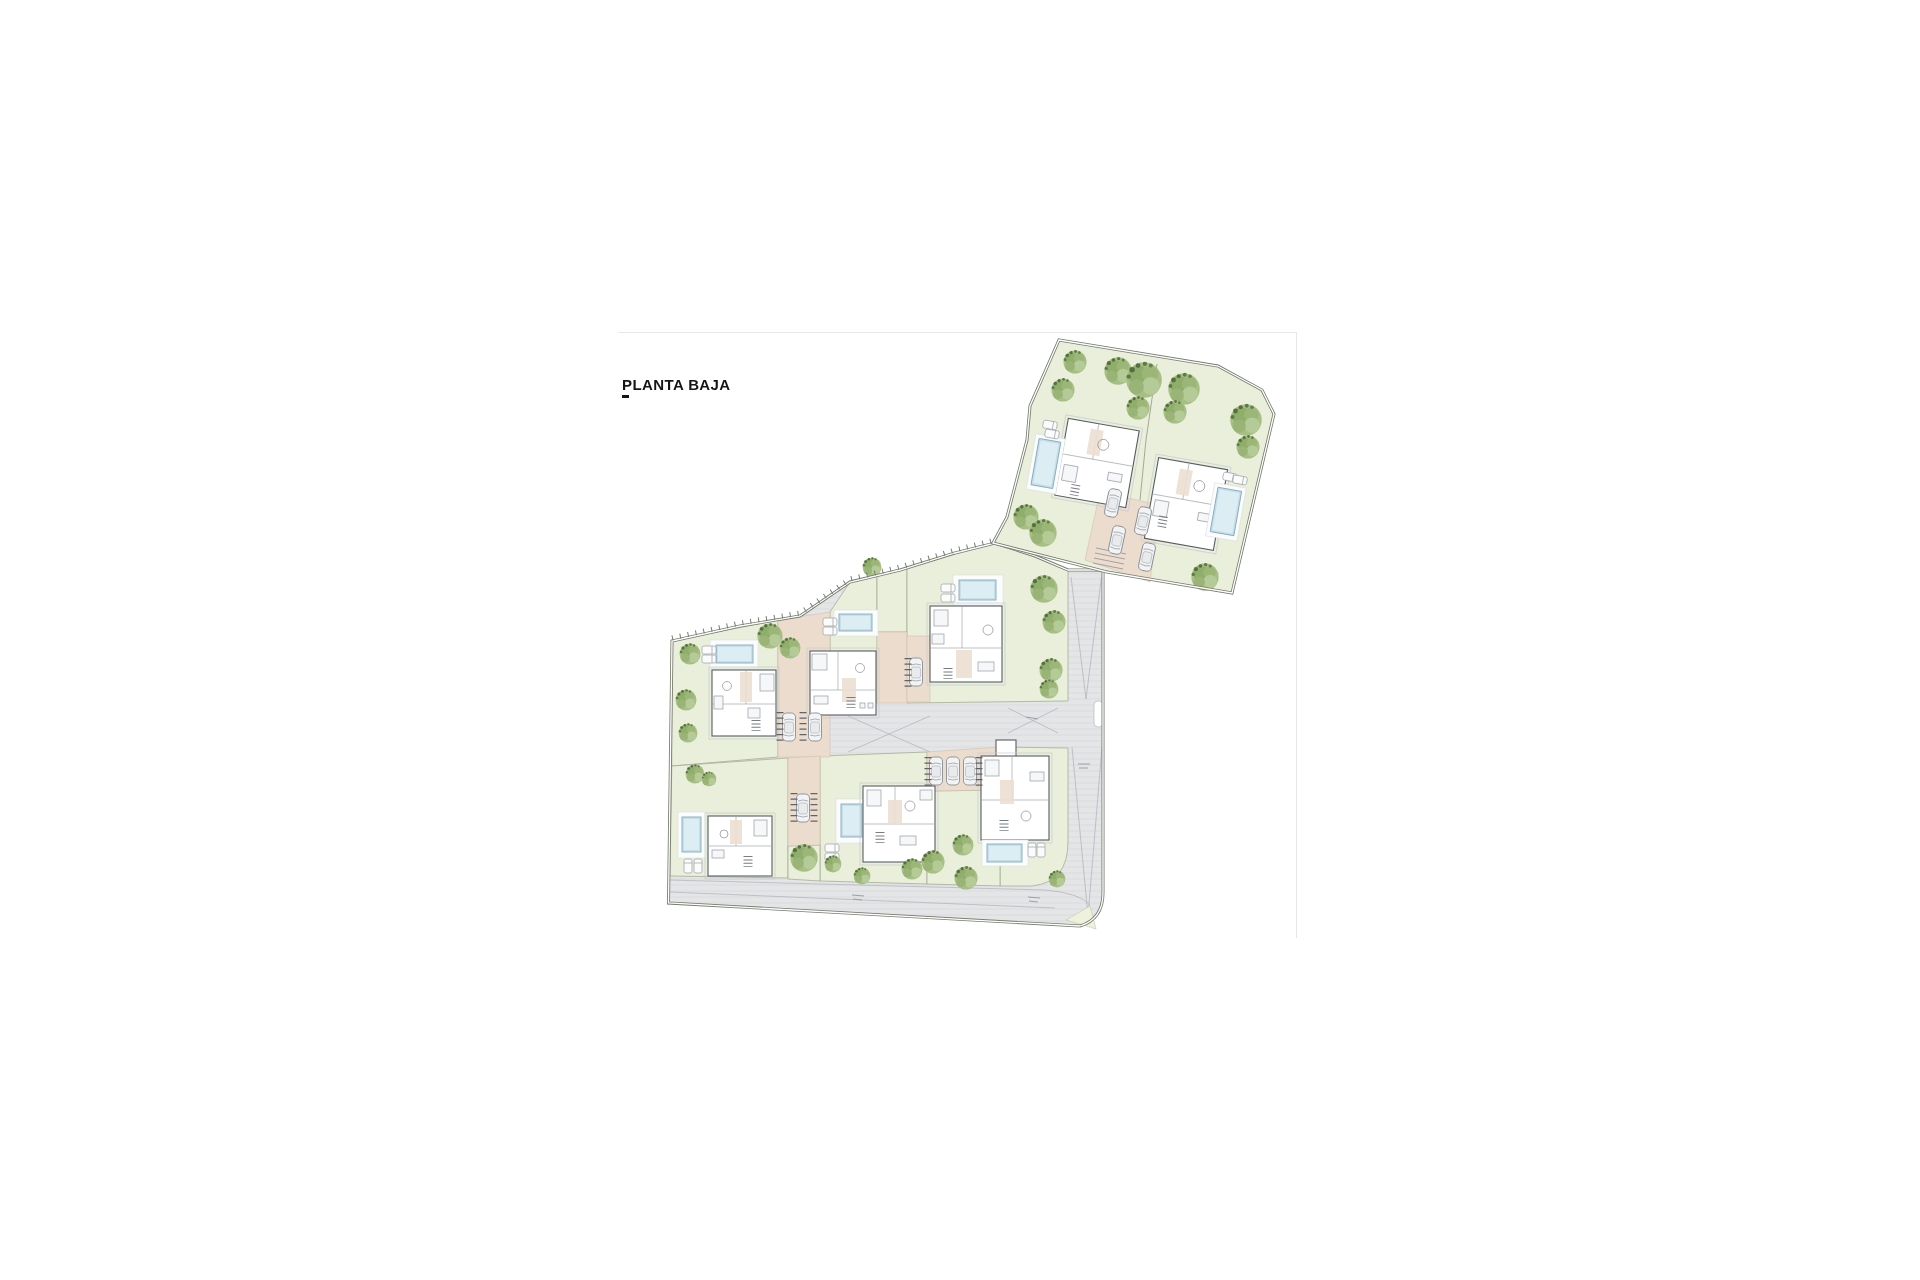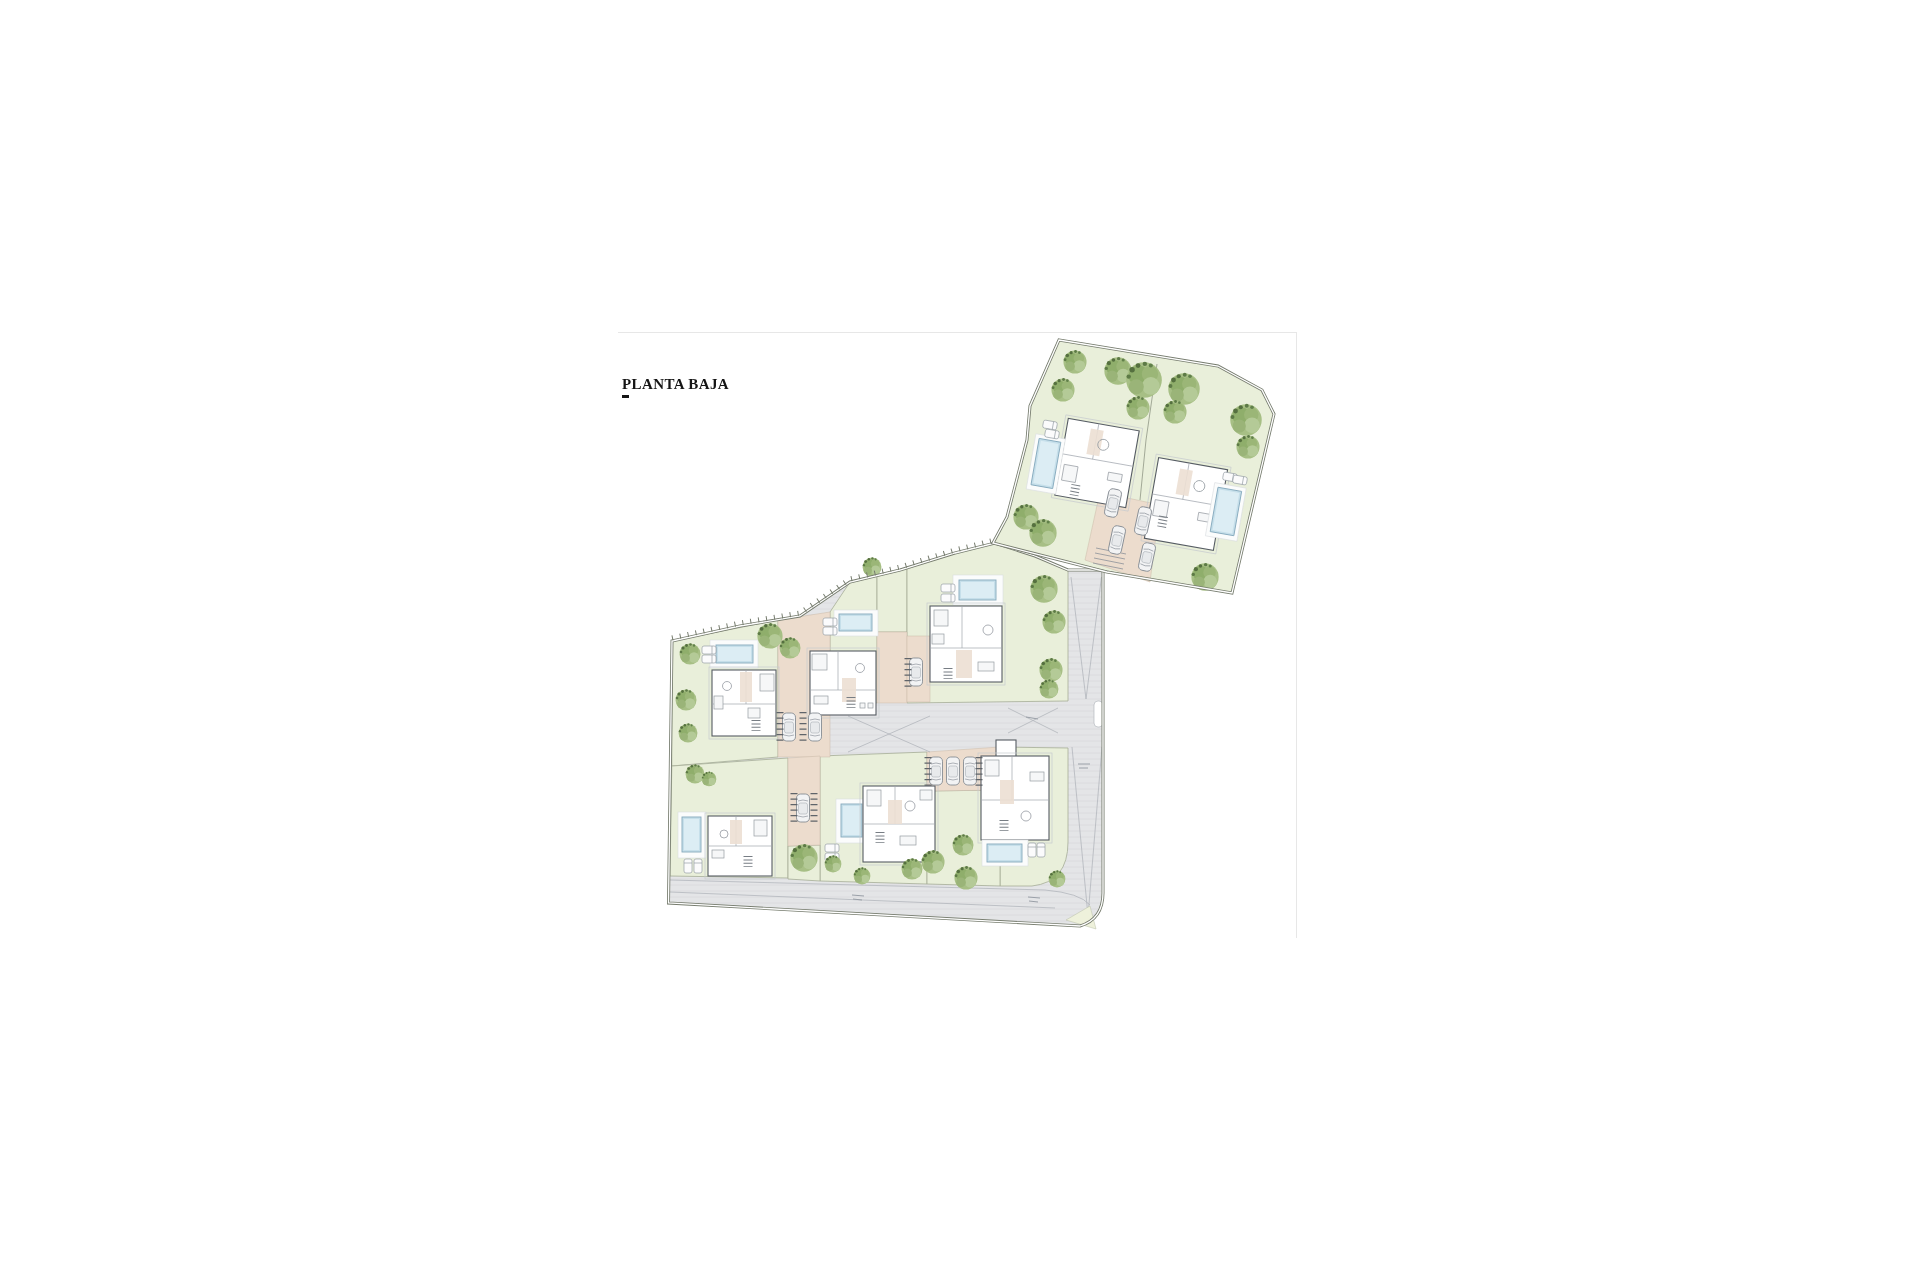--- a/index.html
+++ b/index.html
@@ -1,17 +1,17 @@
 <!DOCTYPE html>
 <html><head>
 <meta charset="utf-8">
 <style>
   html,body{margin:0;padding:0;background:#ffffff;}
   #stage{position:relative;width:1920px;height:1280px;background:#fff;overflow:hidden;
-         font-family:Liberation Serif, serif;}
+         font-family:Liberation Sans, sans-serif;}
   .rule-h{position:absolute;left:618px;top:332px;width:679px;height:1px;background:#e7e7e7;}
   .rule-v{position:absolute;left:1296px;top:332px;width:1px;height:606px;background:#e7e7e7;}
   .plan-title{position:absolute;left:622px;top:376px;font-size:15px;font-weight:800;
               letter-spacing:.4px;color:#151515;}
   .title-dash{position:absolute;left:622px;top:395px;width:7px;height:2.5px;background:#151515;}
   svg{position:absolute;left:600px;top:330px;}
   .plot{fill:#e9efda;stroke:#a6ad97;stroke-width:.8;}
   .beige{fill:#ecdccd;stroke:#cbbba9;stroke-width:.5;}
   .deck{fill:#fbfcfc;stroke:#d9dcdf;stroke-width:.6;}
   .pw{fill:#c6dfea;stroke:#85aabd;stroke-width:.9;}

